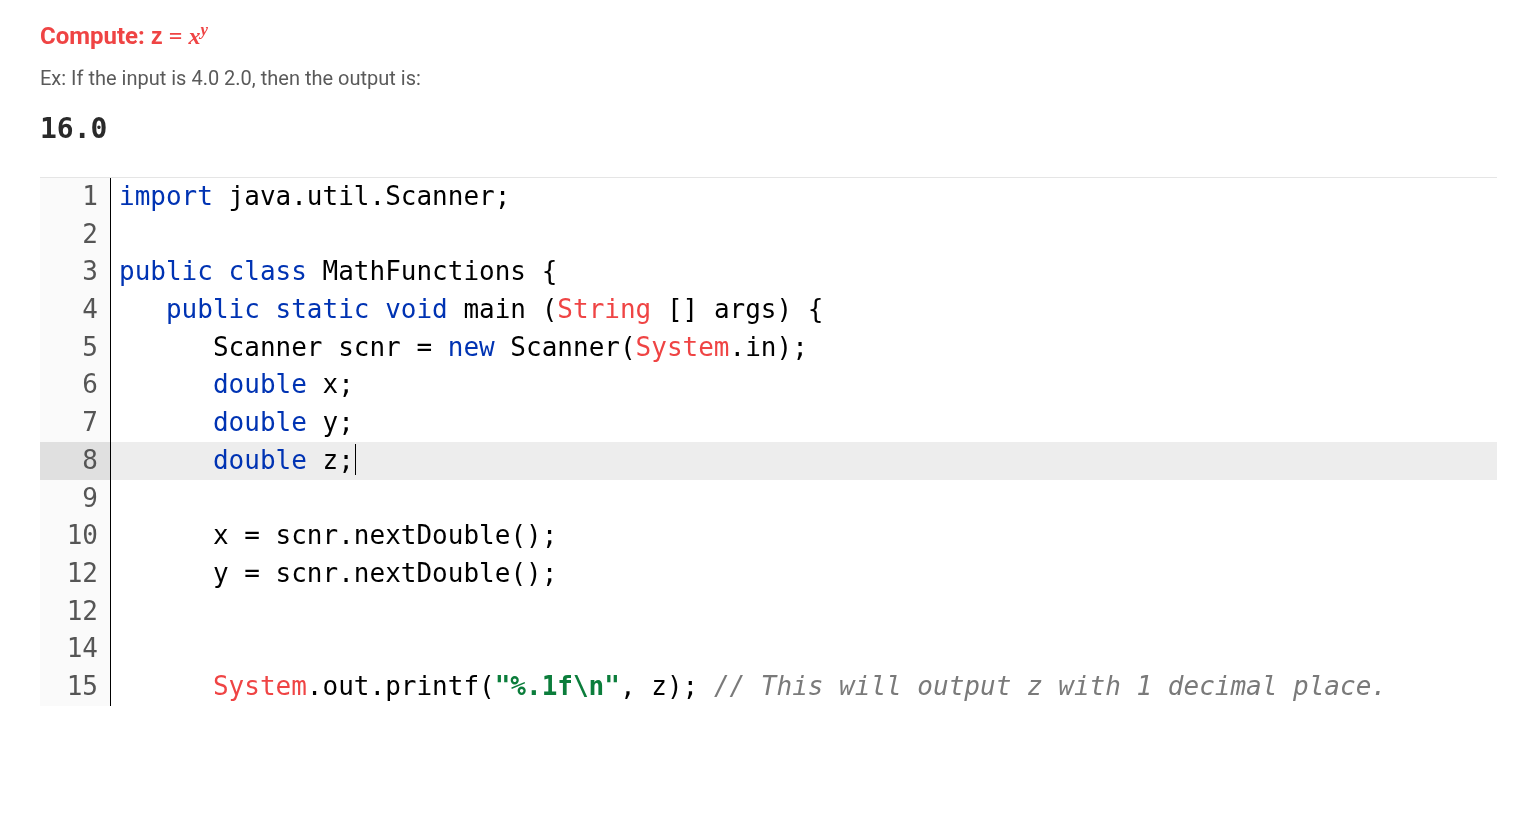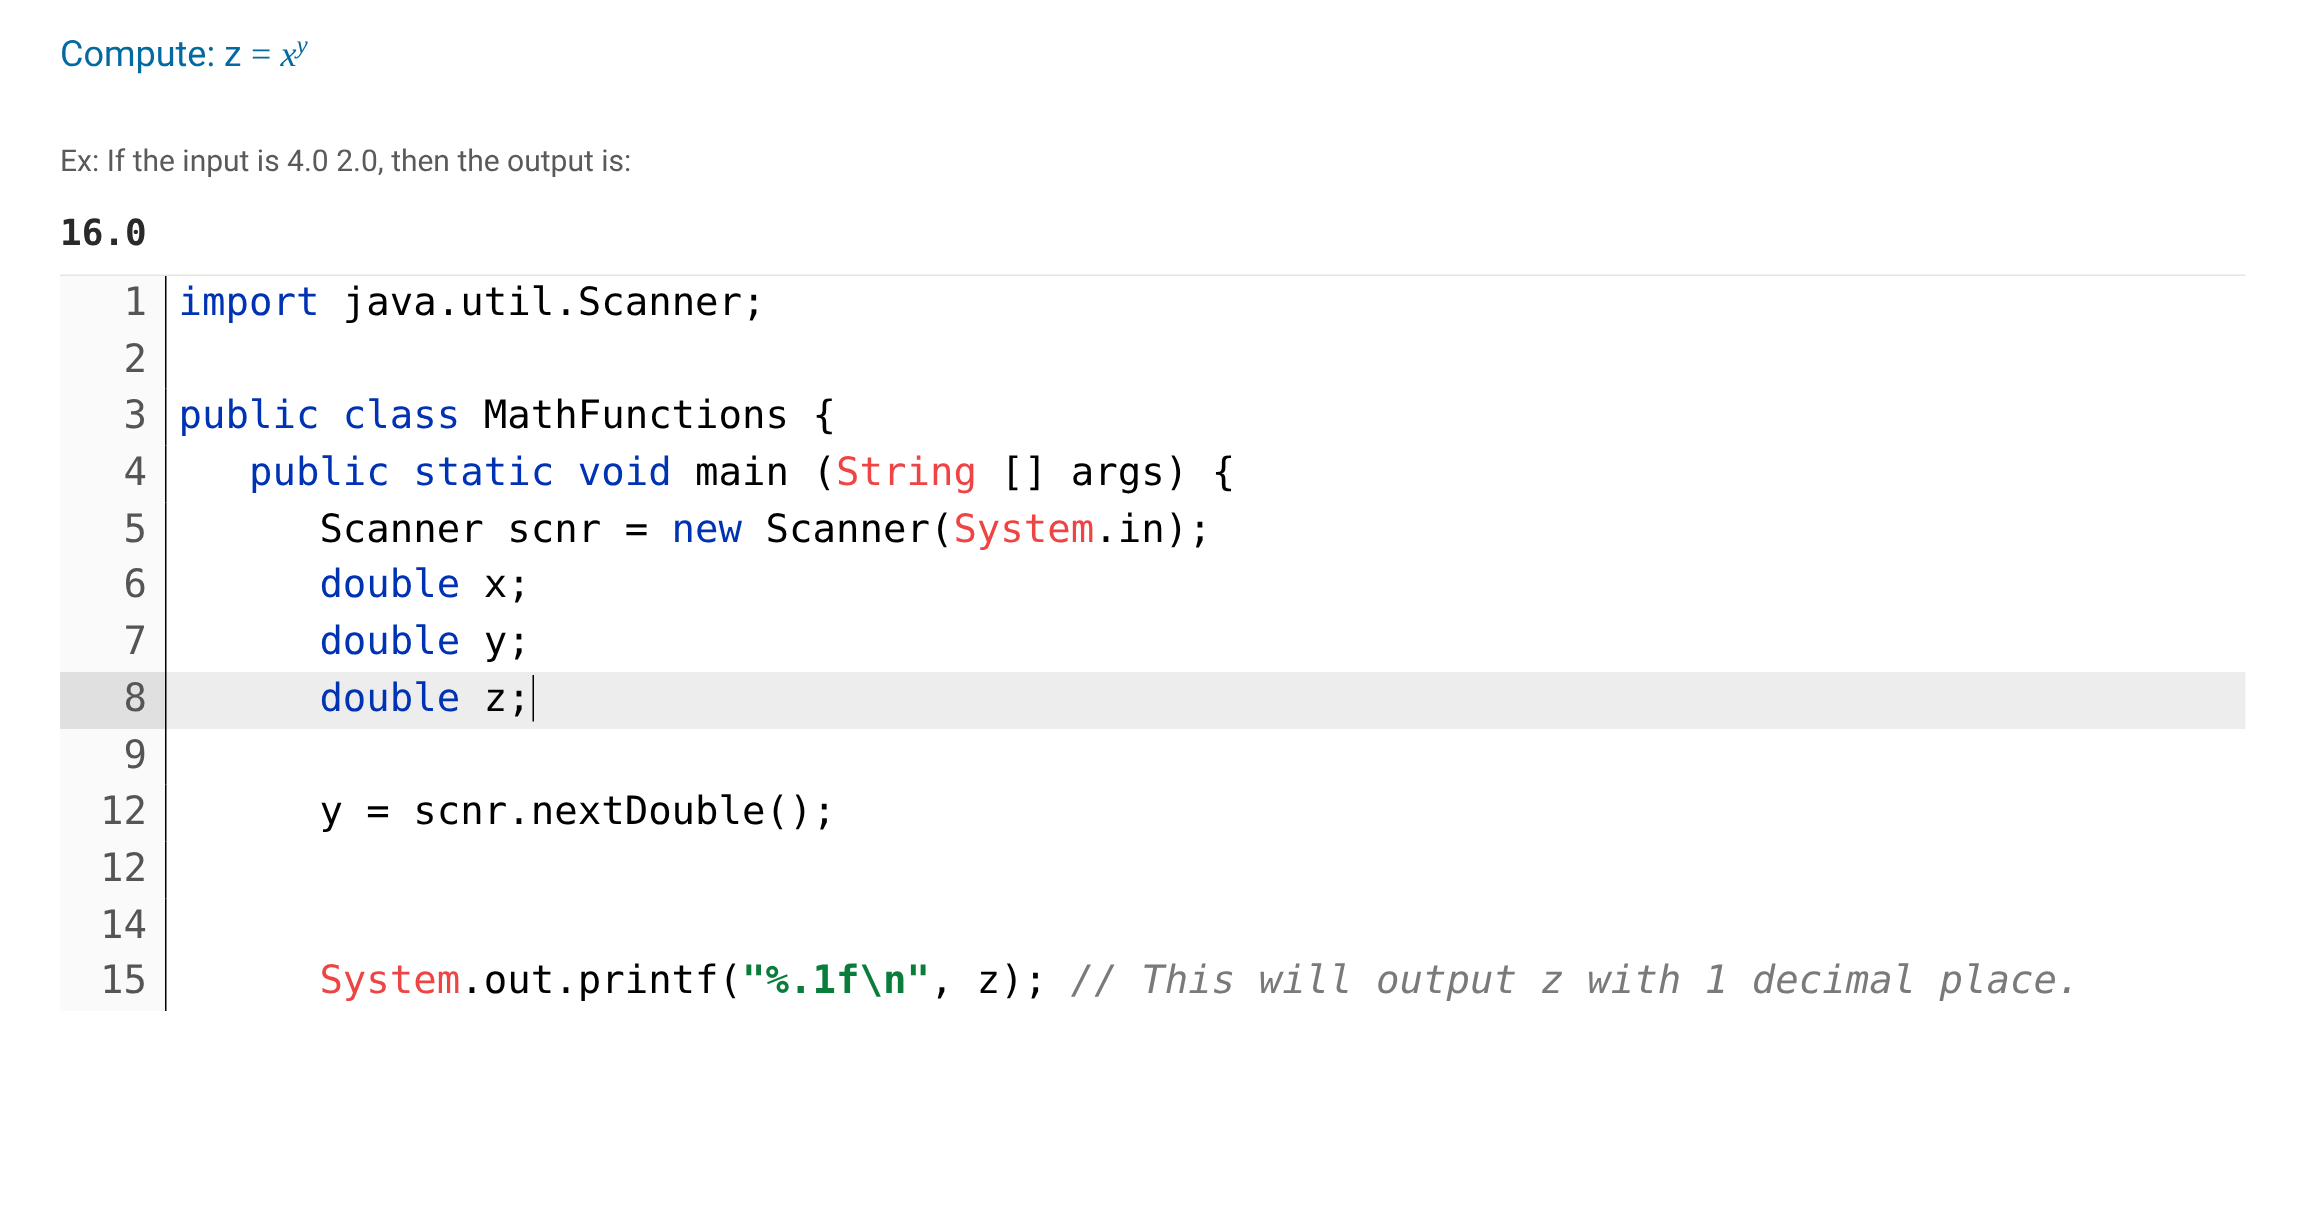--- a/index.html
+++ b/index.html
@@ -8,24 +8,24 @@
   box-sizing: border-box;
 }
 body {
   font-family: -apple-system, BlinkMacSystemFont, "Segoe UI", Roboto, Helvetica, Arial, sans-serif;
   background: #fff;
   color: #333;
   padding: 20px 40px;
   font-size: 24px;
 }
 .problem-text {
-  color: #0369a1;
-  margin-bottom: 44px;
+  color: #ef4444;
+  margin-bottom: 16px;
   font-size: 24px;
-  font-weight: 400;
+  font-weight: 700;
 }
 .math-eq {
   font-family: "Times New Roman", serif;
   font-style: normal;
 }
 .math-var {
   font-style: italic;
 }
 .math-z {
   font-family: -apple-system, sans-serif;
@@ -36,24 +36,24 @@
   vertical-align: super;
   font-style: italic;
 }
 .example-text {
   color: #5a5a5a;
   margin-bottom: 22px;
   font-size: 20px;
 }
 .example-output {
   font-family: "Menlo", "Monaco", "Consolas", monospace;
-  font-size: 24px;
+  font-size: 28px;
   font-weight: 600;
   color: #2a2a2a;
-  margin-bottom: 14px;
+  margin-bottom: 32px;
 }
 .code-editor {
   border-top: 1px solid #e5e5e5;
   background: #fff;
   font-family: "Menlo", "Monaco", "Consolas", monospace;
   font-size: 26px;
   line-height: 1.45;
 }
 .code-line {
   display: flex;
@@ -146,20 +146,24 @@
     </div>
     <div class="code-line highlighted">
       <div class="gutter">8</div>
       <div class="code-content"><span>      </span><span class="tok-keyword">double</span><span class="tok-name"> z</span><span class="tok-punct">;</span><span class="cursor-mark"></span></div>
     </div>
     <div class="code-line">
       <div class="gutter">9</div>
       <div class="code-content"></div>
     </div>
     <div class="code-line">
+      <div class="gutter">10</div>
+      <div class="code-content"><span>      </span><span class="tok-name">x </span><span class="tok-op">=</span><span class="tok-name"> scnr</span><span class="tok-punct">.</span><span class="tok-method">nextDouble</span><span class="tok-punct">()</span><span class="tok-punct">;</span></div>
+    </div>
+    <div class="code-line">
       <div class="gutter">12</div>
       <div class="code-content"><span>      </span><span class="tok-name">y </span><span class="tok-op">=</span><span class="tok-name"> scnr</span><span class="tok-punct">.</span><span class="tok-method">nextDouble</span><span class="tok-punct">()</span><span class="tok-punct">;</span></div>
     </div>
     <div class="code-line">
       <div class="gutter">12</div>
       <div class="code-content"></div>
     </div>
     <div class="code-line">
       <div class="gutter">14</div>
       <div class="code-content"></div>

